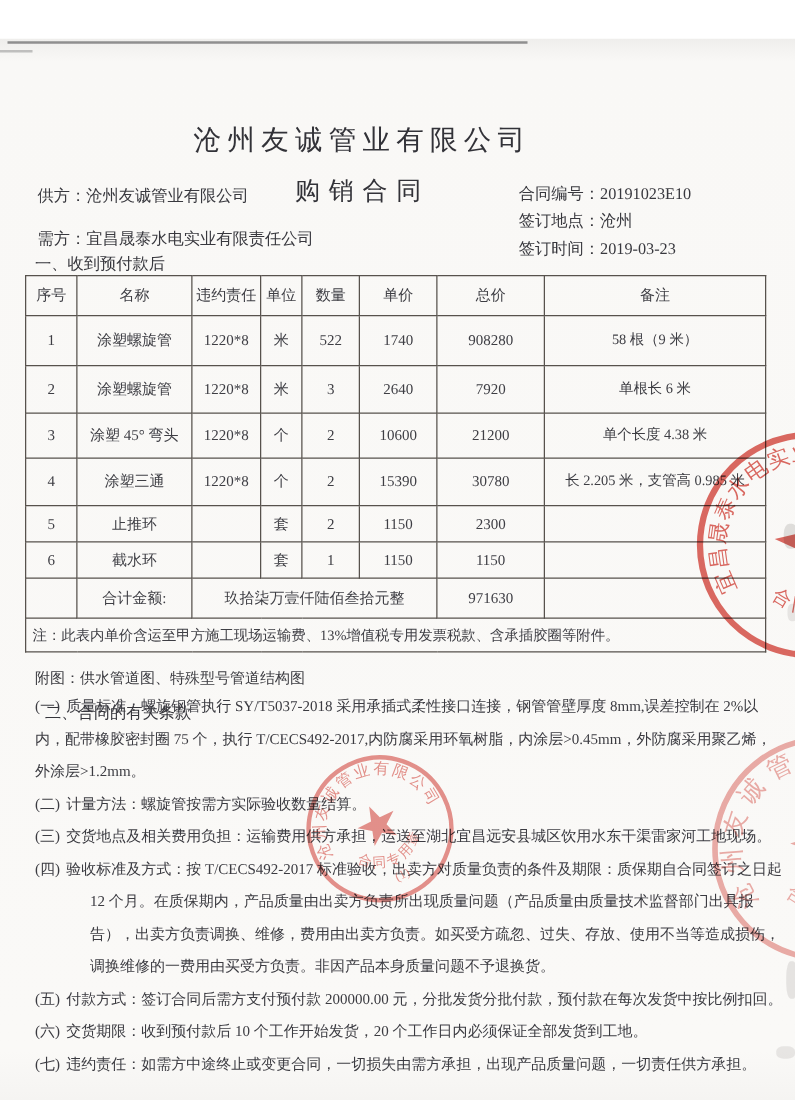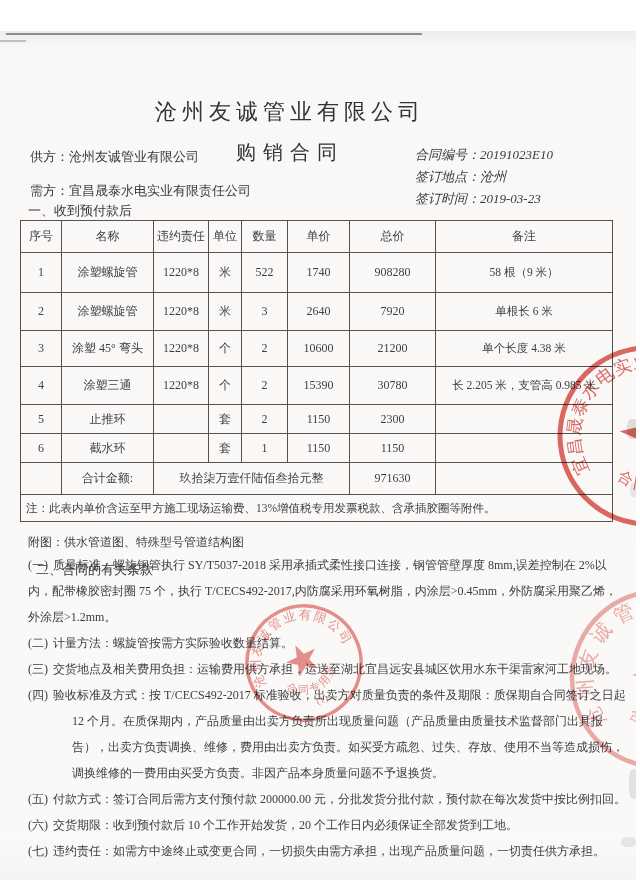--- a/index.html
+++ b/index.html
@@ -20,21 +20,21 @@
 
   .doc-title{position:absolute;top:66px;left:0;width:580px;text-align:center;
     font-size:22px;letter-spacing:5px;color:#323238;}
   .doc-subtitle{position:absolute;top:108px;left:0;width:580px;text-align:center;
     font-size:20px;letter-spacing:7px;color:#323238;}
 
   .meta{font-size:13px;color:#38383e;}
   .meta-supplier{position:absolute;top:117px;left:30px;}
   .meta-buyer{position:absolute;top:151px;left:30px;}
   .meta-right{position:absolute;top:113px;left:415px;line-height:22px;}
-  .meta-right div{white-space:nowrap;font-style:italic;}
+  .meta-right div{white-space:nowrap;}
   .section-heading{position:absolute;font-size:13px;color:#35353b;}
   .sec1{top:171px;left:28px;}
   .sec2{top:530px;left:36px;}
   .attachment{position:absolute;top:503px;left:28px;font-size:12px;}
 
   table.main{
     position:absolute;top:189px;left:20px;width:592px;
     border-collapse:collapse;table-layout:fixed;
     font-size:12px;color:#3e3e44;
   }

